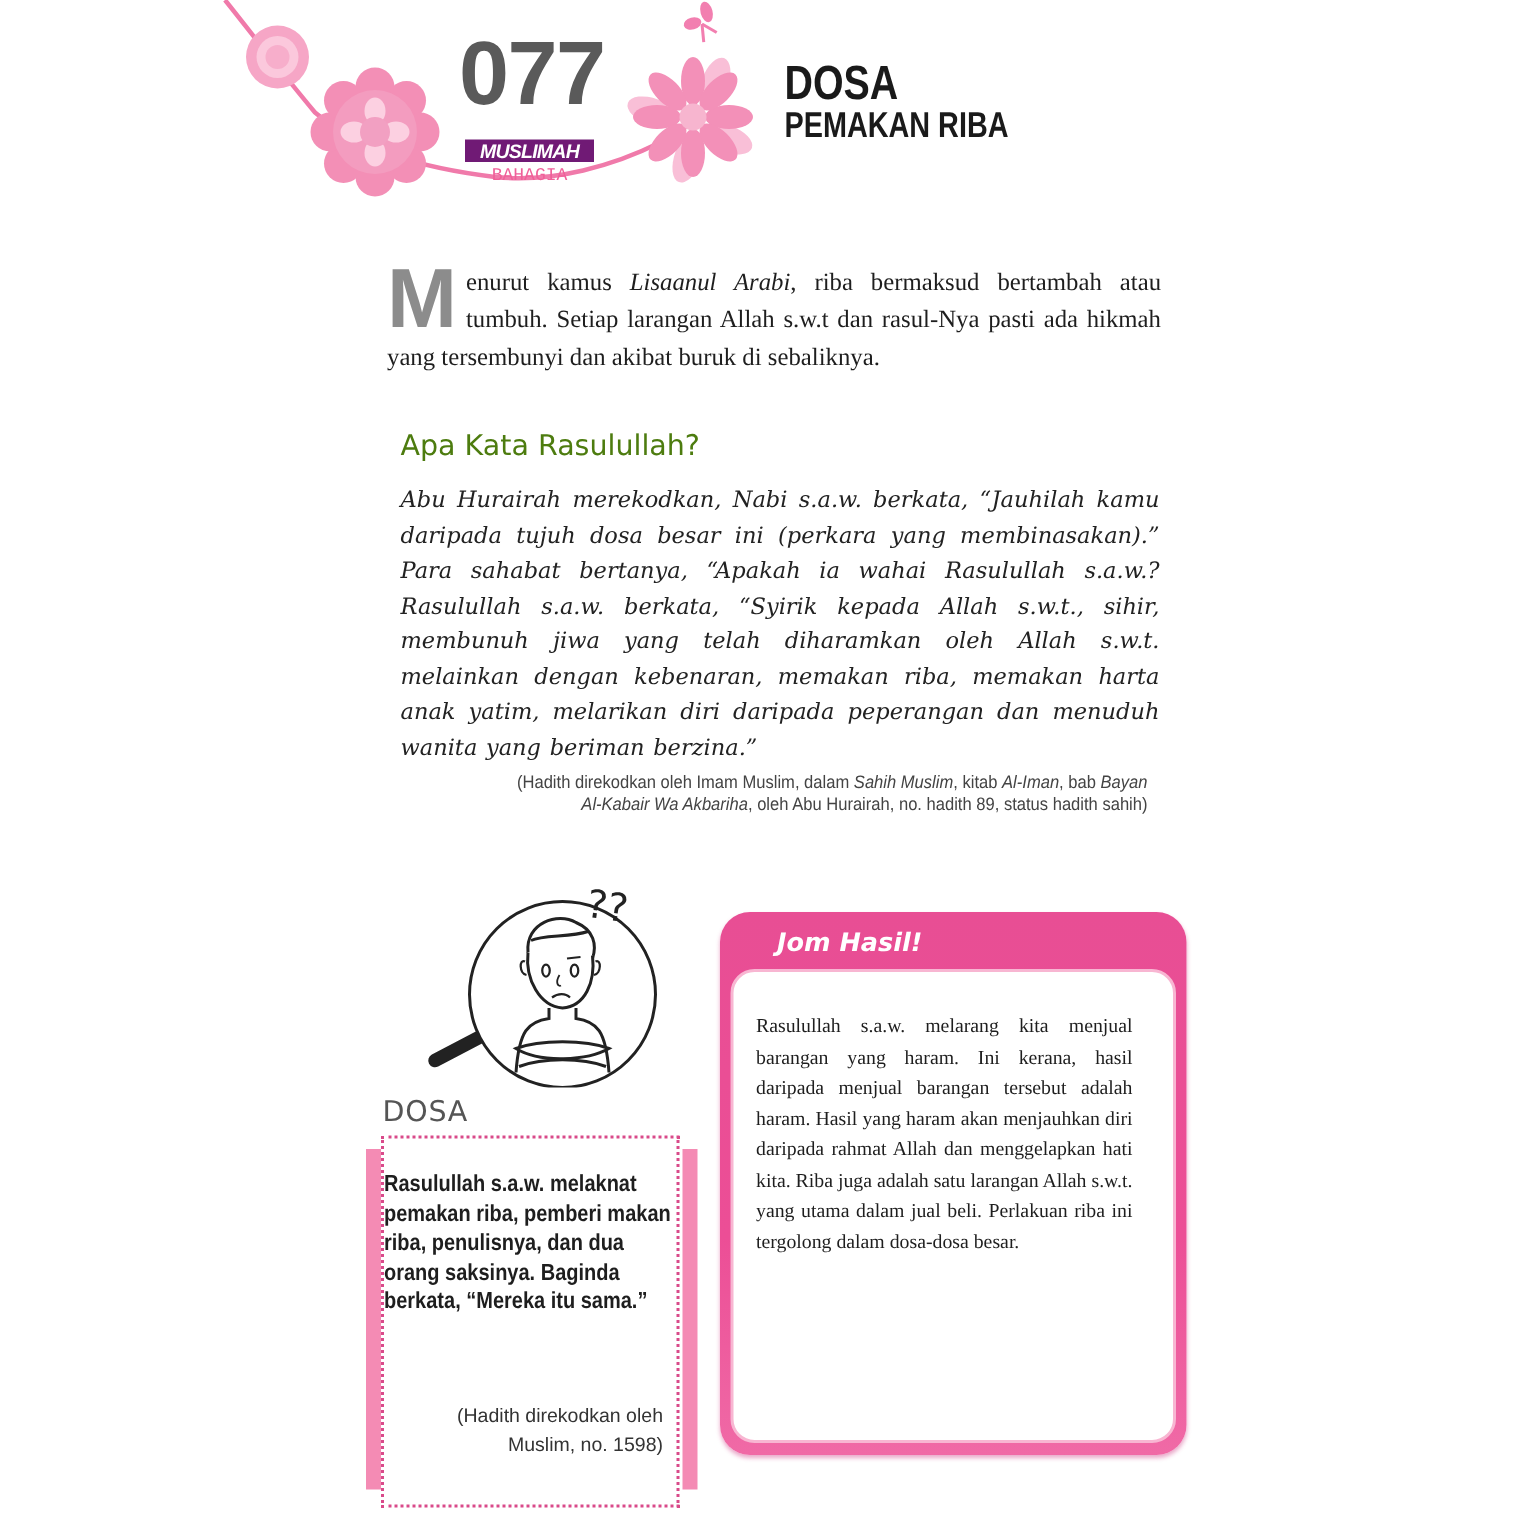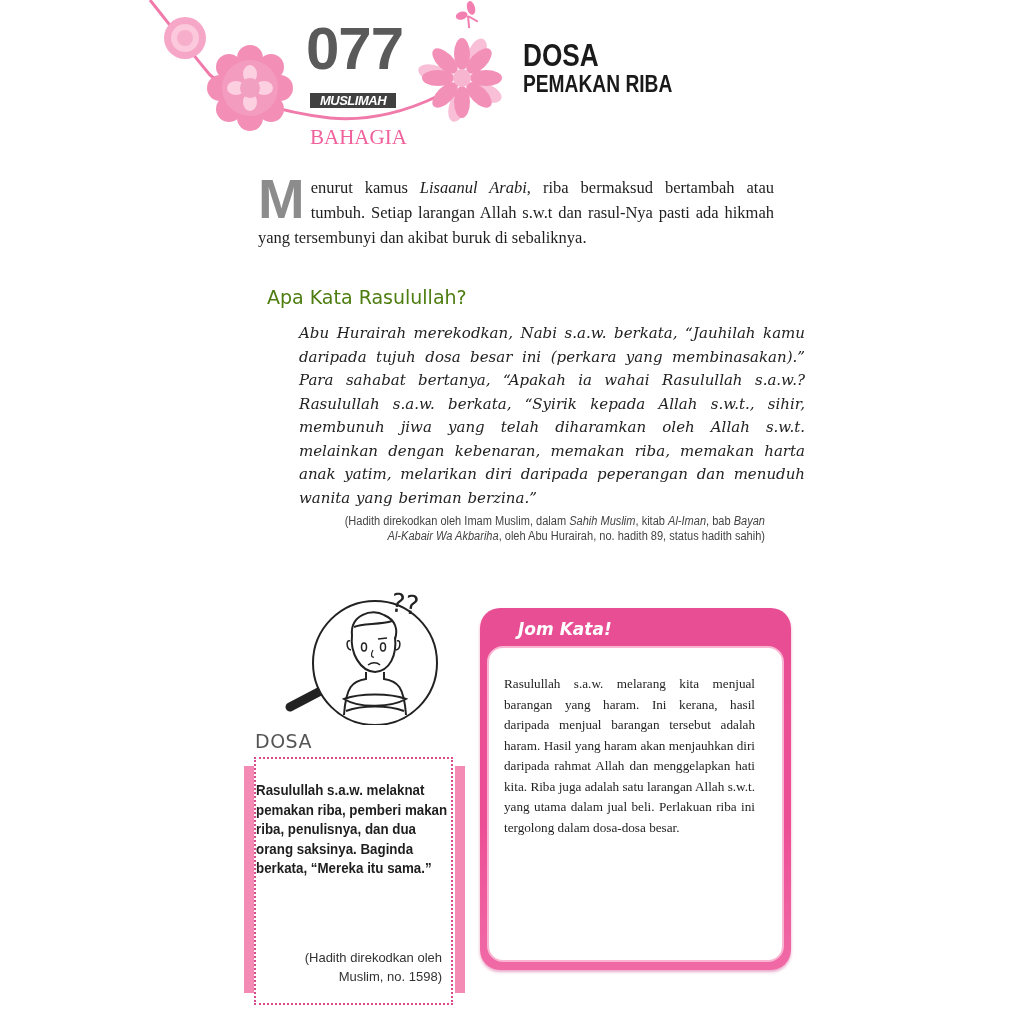--- a/index.html
+++ b/index.html
@@ -10,26 +10,26 @@
     .abs { position: absolute; }
 
     
     #deco { left: 0; top: 0; width: 560px; height: 140px; }
     .chapter-num {
       left: 290px; top: 14px; font-family: "Liberation Sans", sans-serif; font-weight: bold;
       font-size: 60px; color: #5a5a5a; letter-spacing: -1px; line-height: 70px; margin-left: 16px;
     }
     .brand-box { left: 310px; top: 93px; width: 86px; }
     .brand-top {
-      display: block; background: #404040; color: #fff; font-family: "Liberation Sans", sans-serif;
+      display: block; background: #701a75; color: #fff; font-family: "Liberation Sans", sans-serif;
       font-weight: bold; font-style: italic; font-size: 13px; line-height: 15px; text-align: center; letter-spacing: -0.5px;
     }
     .brand-bottom {
-      display: block; color: #f0609a; font-family: Liberation Serif, serif; font-size: 21px;
-      line-height: 18px; text-align: center; letter-spacing: 0px; margin-top: 20px;
+      display: block; color: #f0609a; font-family: Liberation Mono, monospace; font-size: 12px;
+      line-height: 18px; text-align: center; letter-spacing: 0px;
     }
     .title-1 {
       left: 523px; top: 38px; font-family: "Liberation Sans", sans-serif; font-weight: bold;
       font-size: 32px; line-height: 34px; color: #1a1a1a; transform: scaleX(0.82); transform-origin: left;
     }
     .title-2 {
       left: 523px; top: 71px; font-family: "Liberation Sans", sans-serif; font-weight: bold;
       font-size: 24px; line-height: 26px; color: #1a1a1a; transform: scaleX(0.8); transform-origin: left;
     }
 
@@ -44,21 +44,20 @@
     }
 
     
     .section-heading {
       left: 267px; top: 286px; font-family: "DejaVu Sans", sans-serif; font-size: 19px; color: #4d7c0f;
     }
     .hadith-text {
       left: 267px; top: 322px; width: 506px; font-family: "DejaVu Serif", serif; font-style: italic;
       font-size: 15px; line-height: 23.5px; text-align: justify; color: #222;
       word-spacing: 1px;
-      margin-left: 32px;
     }
     .citation {
       left: 300px; top: 514px; width: 465px; text-align: right; font-family: "Liberation Sans", sans-serif;
       font-size: 12px; line-height: 15px; color: #444; transform: scaleX(0.92); transform-origin: right;
     }
 
     
     #illustration { left: 280px; top: 575px; width: 180px; height: 150px; }
 
     
@@ -72,21 +71,21 @@
       left: 254px; top: 757px; width: 199px; height: 248px;
       border: 2px dotted #d94a8a; background: #fff; box-sizing: border-box;
     }
     .info-text {
       left: 256px; top: 780px; width: 195px; font-family: "Liberation Sans", sans-serif; font-weight: bold;
       font-size: 15.5px; line-height: 19.5px; color: #1e1e1e; transform: scaleX(0.86); transform-origin: left;
       width: 225px;
     }
     .info-citation {
       left: 262px; top: 934px; width: 180px; text-align: right; font-family: "Liberation Sans", sans-serif;
-      font-size: 13px; line-height: 19px; color: #333; margin-top: 14px;
+      font-size: 13px; line-height: 19px; color: #333;
     }
 
     
     .jf-box {
       left: 480px; top: 608px; width: 311px; height: 362px; border-radius: 20px;
       background: linear-gradient(to bottom, #e84e94 0%, #ec4e96 60%, #f06aa6 100%);
       box-shadow: 0 2px 3px rgba(200,40,120,0.4);
     }
     .jf-title {
       left: 518px; top: 619px; font-family: "DejaVu Sans", sans-serif; font-weight: bold; font-style: italic;
@@ -208,15 +207,15 @@
 </svg>
 
 <div class="abs info-label">DOSA</div>
 <div class="abs info-bar-left"></div>
 <div class="abs info-bar-right"></div>
 <div class="abs info-box"></div>
 <div class="abs info-text">Rasulullah s.a.w. melaknat pemakan riba, pemberi makan riba, penulisnya, dan dua orang saksinya. Baginda berkata, “Mereka itu sama.”</div>
 <div class="abs info-citation">(Hadith direkodkan oleh Muslim, no. 1598)</div>
 
 <div class="abs jf-box"></div>
-<div class="abs jf-title">Jom Kata!</div>
+<div class="abs jf-title">Jom Hasil!</div>
 <div class="abs jf-inner"></div>
 <div class="abs jf-text">Rasulullah s.a.w. melarang kita menjual barangan yang haram. Ini kerana, hasil daripada menjual barangan tersebut adalah haram. Hasil yang haram akan menjauhkan diri daripada rahmat Allah dan menggelapkan hati kita. Riba juga adalah satu larangan Allah s.w.t. yang utama dalam jual beli. Perlakuan riba ini tergolong dalam dosa-dosa besar.</div>
 
 </body></html>

